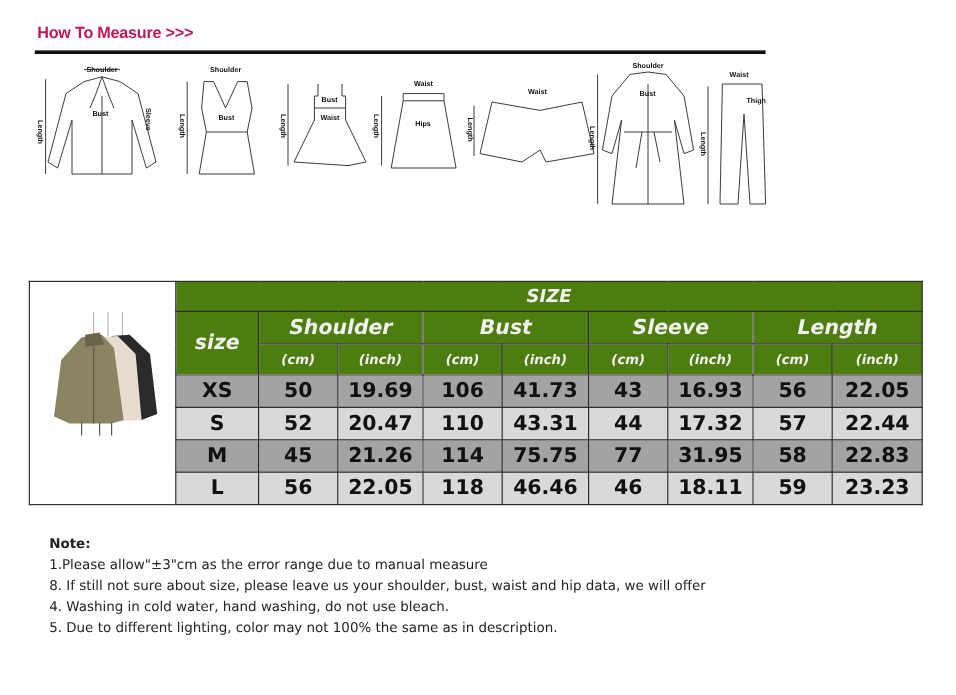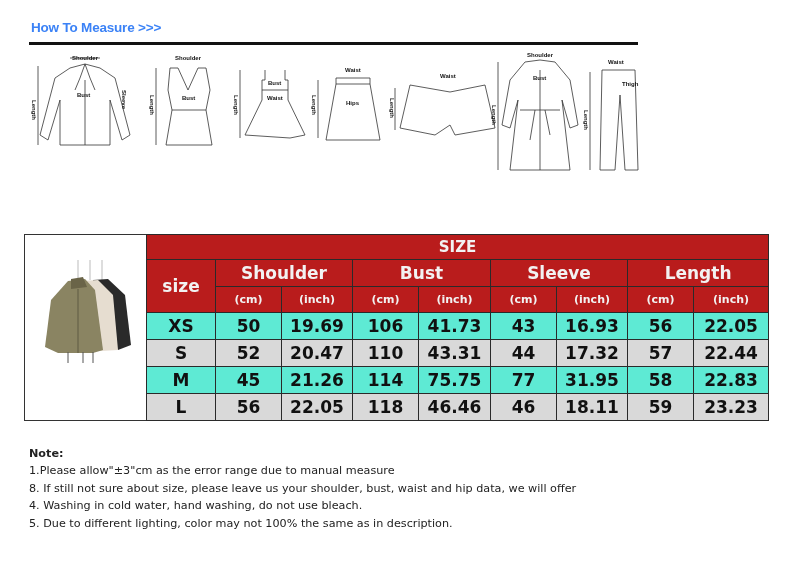--- a/index.html
+++ b/index.html
@@ -2,21 +2,21 @@
 <html><head>
 <meta charset="utf-8">
 <style>
   * { box-sizing: border-box; margin: 0; padding: 0; }
   html, body { width: 797px; height: 579px; background: #ffffff; overflow: hidden; }
   body { position: relative; font-family: "DejaVu Sans", sans-serif; color: #111; }
 
   .measure-title {
     position: absolute; left: 31px; top: 20px;
     font-family: "Liberation Sans", sans-serif; font-weight: bold; font-size: 13.5px;
-    letter-spacing: -0.2px; color: #3b82f6;
+    letter-spacing: -0.2px; color: #be185d;
   }
   .measure-rule {
     position: absolute; left: 29px; top: 42px; width: 609px; height: 3px; background: #111;
   }
   .sketches { position: absolute; left: 30px; top: 50px; width: 610px; height: 135px; }
   .sketches svg { width: 100%; height: 100%; }
   .sk-label { font-family: "Liberation Sans", sans-serif; font-weight: bold; font-size: 6px; fill: #111; }
 
   .photo-cell {
     position: absolute; left: 24px; top: 234px; width: 122px; height: 187px;
@@ -26,31 +26,31 @@
 
   table.size-table {
     position: absolute; left: 146px; top: 234px; width: 622px;
     border-collapse: collapse; table-layout: fixed;
     font-family: "DejaVu Sans", sans-serif; font-weight: bold;
   }
   table.size-table td, table.size-table th {
     border: 1px solid #2a2a2a; text-align: center; vertical-align: middle; padding: 0;
     white-space: nowrap; overflow: hidden;
   }
-  .hdr { background: #b91c1c; color: #f2f2f2; }
+  .hdr { background: #4d7c0f; color: #f2f2f2; font-style: italic; }
   .hdr-size-top { height: 25px; font-size: 15px; }
   .hdr-group { height: 27px; font-size: 17px; }
   .hdr-unit { height: 26px; font-size: 11px; font-weight: bold; }
   .hdr-sizecol { font-size: 17px; }
   tr.data td { height: 27px; font-size: 17px; color: #111; }
-  tr.data.odd td { background: #5eead4; }
+  tr.data.odd td { background: #a3a3a3; }
   tr.data.even td { background: #d9d9d9; }
 
   .notes {
-    position: absolute; left: 29px; top: 445px; width: 600px;
+    position: absolute; left: 41px; top: 445px; width: 600px;
     font-family: "DejaVu Sans", sans-serif; font-size: 11.2px; line-height: 17.4px; color: #222;
   }
   .notes .note-title { font-weight: bold; }
 </style>
 </head>
 <body>
 
 <div class="measure-title">How To Measure &gt;&gt;&gt;</div>
 <div class="measure-rule"></div>
 

